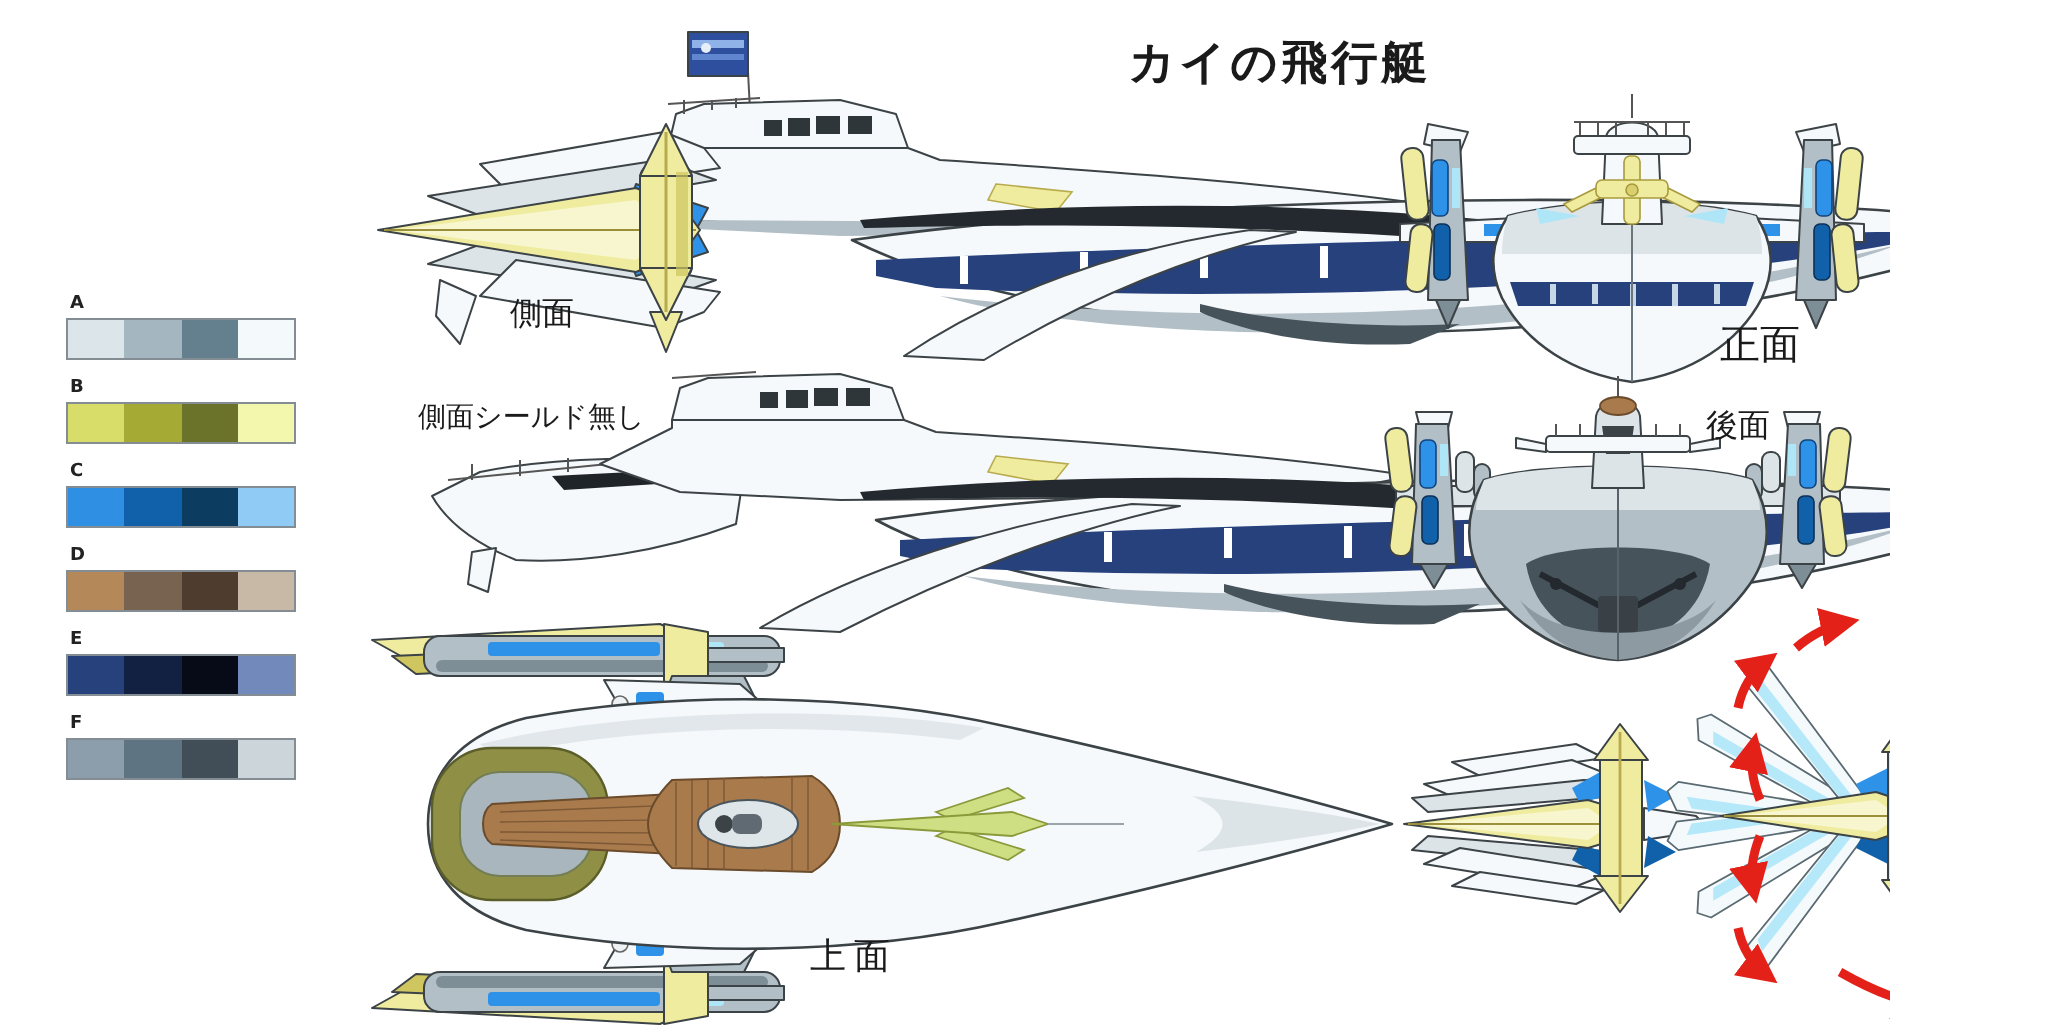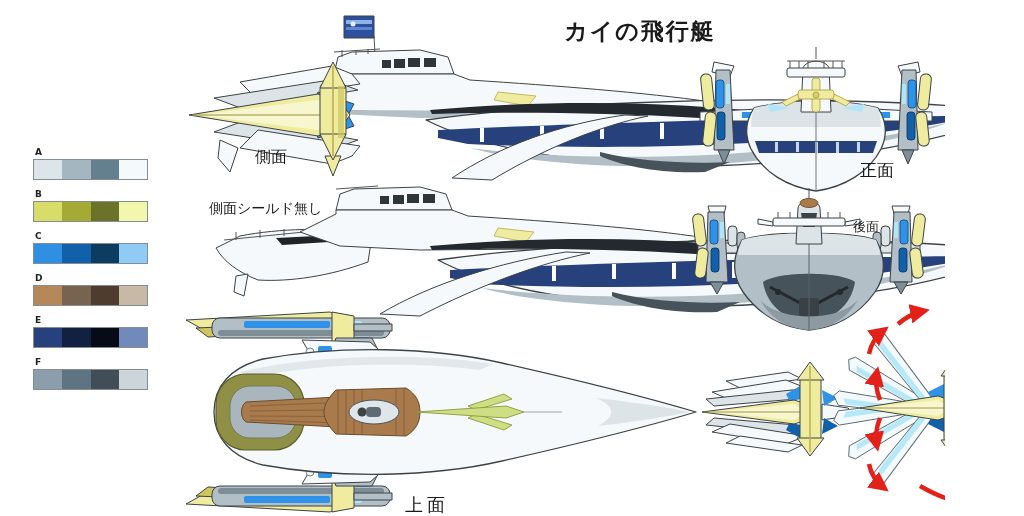--- a/index.html
+++ b/index.html
@@ -416,16 +416,16 @@
           <span style="background: rgb(140, 158, 172);"></span>
           <span style="background: rgb(95, 116, 130);"></span>
           <span style="background: rgb(65, 77, 87);"></span>
           <span style="background: rgb(204, 213, 218);"></span>
         </div>
       </div>
     </div>
 
   <div class="lbl" style="left:255px;top:147px;font-size:16px;">側面</div>
   <div class="lbl" style="left:209px;top:200px;font-size:14px;">側面シールド無し</div>
-  <div class="lbl" style="left:860px;top:159px;font-size:17px;">正面</div>
-  <div class="lbl" style="left:853px;top:218px;font-size:13px;">後面</div>
-  <div class="lbl" style="left:405px;top:493px;font-size:18px;letter-spacing:4px;">上面</div>
+  <div class="lbl" style="left:860px;top:159px;font-size:20px;">正面</div>
+  <div class="lbl" style="left:853px;top:203px;font-size:16px;">後面</div>
+  <div class="lbl" style="left:405px;top:466px;font-size:18px;letter-spacing:4px;">上面</div>
 </div>
 
 </body></html>

